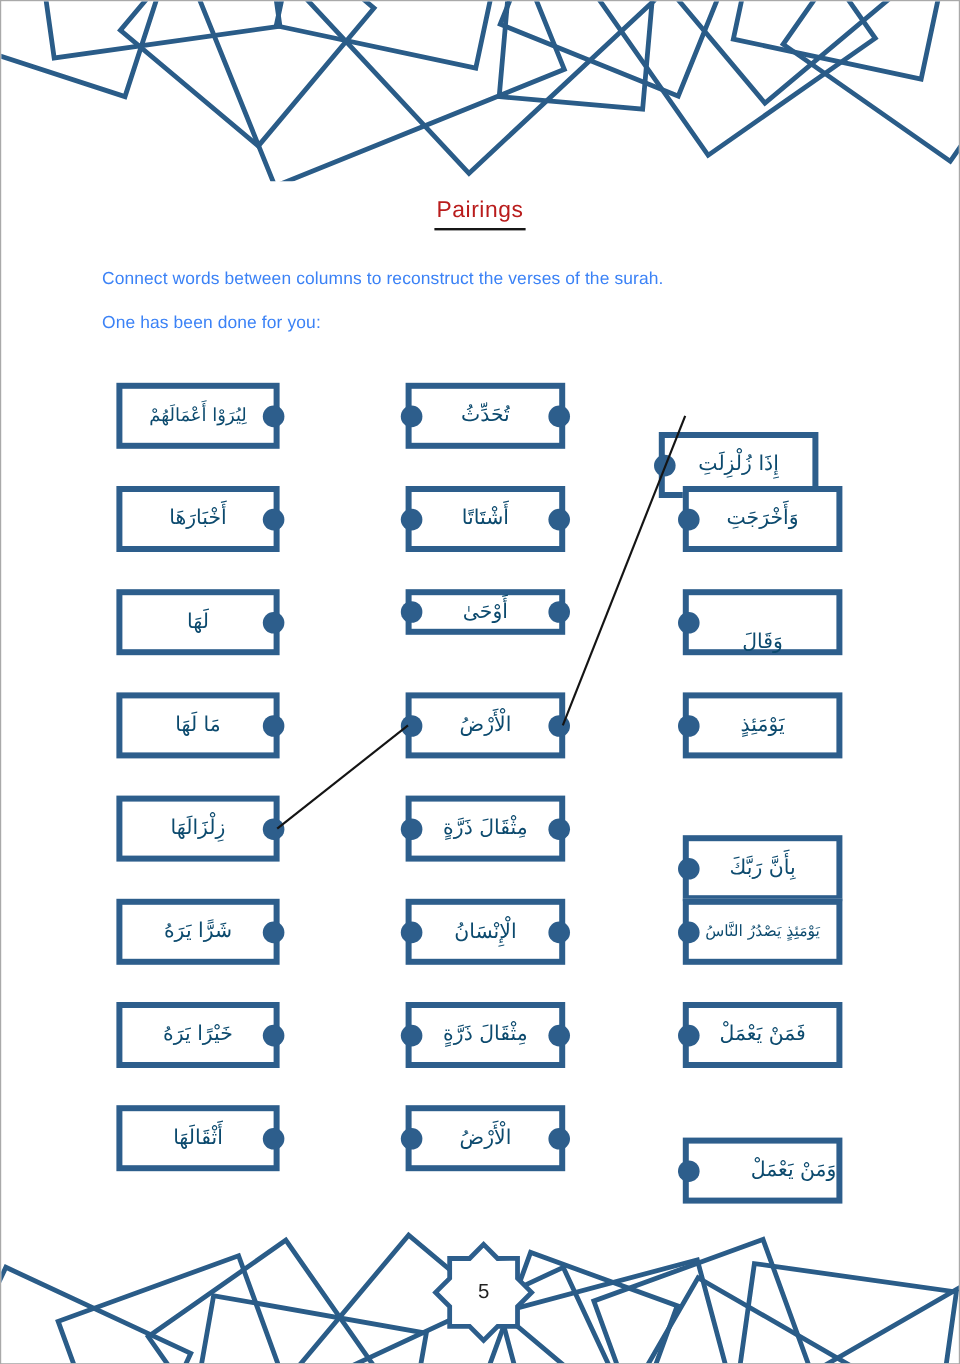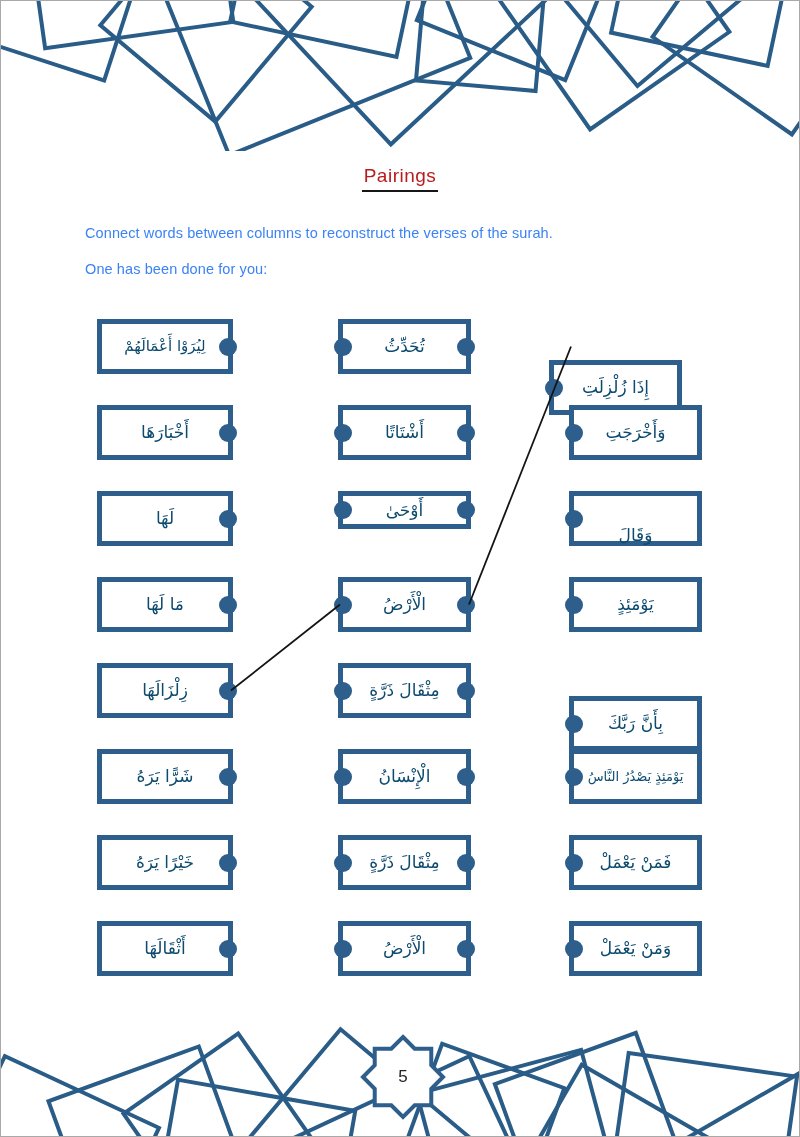--- a/index.html
+++ b/index.html
@@ -166,21 +166,21 @@
         <span class="dot left" style="background: rgb(45, 94, 140);"></span>
       </div>
       <div class="word-box" style="left: 568px; top: 748px; width: 133px; height: 55px; border-color: rgb(45, 94, 140);">
         <span class="word" dir="rtl" style="font-size: 13px;">يَوْمَئِذٍ يَصْدُرُ النَّاسُ</span>
         <span class="dot left" style="background: rgb(45, 94, 140);"></span>
       </div>
       <div class="word-box" style="left: 568px; top: 834px; width: 133px; height: 55px; border-color: rgb(45, 94, 140);">
         <span class="word" dir="rtl" style="font-size: 17px;">فَمَنْ يَعْمَلْ</span>
         <span class="dot left" style="background: rgb(45, 94, 140);"></span>
       </div>
-      <div class="word-box" style="left: 568px; top: 920px; width: 133px; height: 55px; border-color: rgb(45, 94, 140);">
+      <div class="word-box" style="left: 568px; top: 947px; width: 133px; height: 55px; border-color: rgb(45, 94, 140); justify-content: flex-end;">
         <span class="word" dir="rtl" style="font-size: 17px;">وَمَنْ يَعْمَلْ</span>
         <span class="dot left" style="background: rgb(45, 94, 140);"></span>
       </div>
     </div>
 
   <svg id="lines-overlay" width="800" height="1137">
       <line x1="570" y1="345.5" x2="468" y2="603.5" stroke="#141414" stroke-width="1.8"></line>
       <line x1="339" y1="603.5" x2="230" y2="689.5" stroke="#141414" stroke-width="1.8"></line>
     </svg>
 

